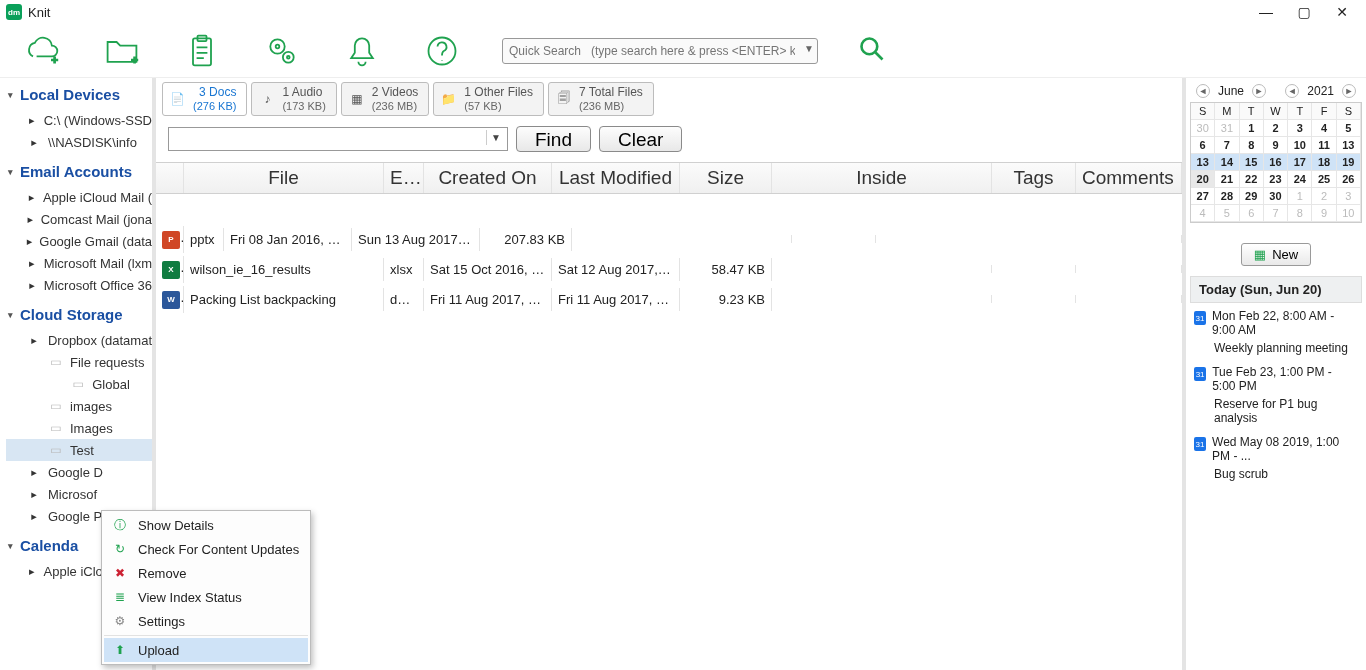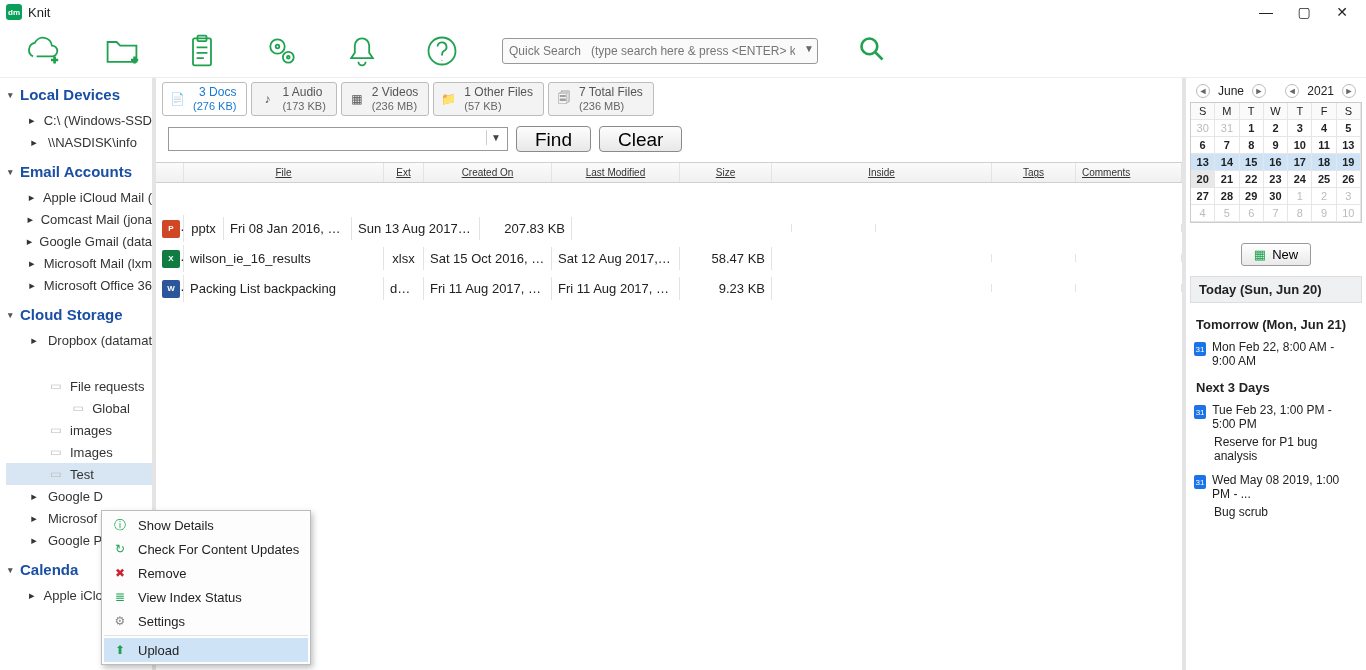--- a/index.html
+++ b/index.html
@@ -36,23 +36,23 @@
 .cat-tab .lines { line-height:1.15; }
 .cat-tab.active .t1 { color:#1976d2;text-align:right; }
 .cat-tab .t2 { font-size:11px; color:#666;}
 .cat-tab.active .t2 { color:#1976d2;}
 
 .filter-row { display:flex; align-items:center; gap:8px; padding:10px 12px; }
 .filter-row .combo { width:340px; height:24px; border:1px solid #999; position:relative; background:#fff;}
 .filter-row .combo .ar { position:absolute; right:2px; top:2px; font-size:10px; color:#444; border-left:1px solid #ccc; padding:2px 4px;}
 .filter-row button { height:26px; padding: 2px 18px; border:1px solid #8a8a8a; border-radius:4px; background:linear-gradient(#fdfdfd,#e8e8e8); font-size:19px; }
 
-.grid-head { display:flex; border-top:1px solid #d0d0d0; border-bottom:1px solid #d0d0d0; background:linear-gradient(#fbfbfb,#f0f0f0); font-size:10px; color:#333;text-decoration:underline;}
+.grid-head { display:flex; border-top:1px solid #d0d0d0; border-bottom:1px solid #d0d0d0; background:linear-gradient(#fbfbfb,#f0f0f0); font-size:19px; color:#333;}
 .grid-head div, .grid-row div { border-right:1px solid #e3e3e3; padding:4px 6px; overflow:hidden; white-space:nowrap; text-overflow:ellipsis;}
-.col-ic{width:28px;} .col-file{width:200px;} .col-ext{width:40px;text-align:center;} .col-cr{width:128px;} .col-mod{width:128px;} .col-size{width:92px;text-align:right;} .col-inside{width:220px;} .col-tags{width:84px;text-align:center;} .col-comm{flex:1;}
+.col-ic{width:28px;} .col-file{width:200px;} .col-ext{width:40px;text-align:left;} .col-cr{width:128px;} .col-mod{width:128px;} .col-size{width:92px;text-align:right;} .col-inside{width:220px;} .col-tags{width:84px;text-align:center;} .col-comm{flex:1;}
 .grid-body { padding-top:30px; }
 .grid-row { display:flex; font-size:13px; align-items:center; height:30px;}
 .grid-row .col-ic span { width:18px; height:18px; display:inline-flex; align-items:center; justify-content:center; color:#fff; font-size:8px; font-weight:bold; border-radius:2px;}
 .fi-pptx{background:#d04726;} .fi-xlsx{background:#107c41;} .fi-docx{background:#2b579a;}
 
 .rightp { width:180px; padding:4px 4px; font-size:12px; }
 .cal-nav { display:flex; align-items:center; justify-content:space-between; padding:2px 6px;}
 .cal-nav .nav-g { display:flex; align-items:center; gap:8px;}
 .cal-nav .arrow { width:14px; height:14px; border:1px solid #bbb; border-radius:50%; display:flex; align-items:center; justify-content:center; font-size:9px; color:#666; cursor:default;}
 .cal-grid { border:1px solid #ccc; margin-top:2px;}
@@ -186,21 +186,21 @@
       </div>
       <div class="sb-section">
         <div class="sb-head">
           <span class="tri">▾</span>
           <span>Cloud Storage</span>
         </div>
         <div class="sb-item">
           <span class="ic">▸</span>
           <span>Dropbox (datamat</span>
         </div>
-        <div class="sb-item" style="padding-left: 42px; margin-top: 24px;">
+        <div class="sb-item" style="padding-left: 42px;">
           <span class="ic folder-ic"></span>
           <span>File requests</span>
         </div>
         <div class="sb-item" style="padding-left: 42px; justify-content: center;">
           <span class="ic folder-ic"></span>
           <span>Global</span>
         </div>
         <div class="sb-item" style="padding-left: 42px;">
           <span class="ic folder-ic"></span>
           <span>images</span>
@@ -406,28 +406,27 @@
           <span class="dim">8</span>
           <span class="dim">9</span>
           <span class="dim">10</span>
         </div>
       </div>
     <div class="new-row"><button>
           <span style="color:#1fa24f">▦</span>
           <span>New</span>
         </button></div>
     <div class="ev-head">Today (Sun, Jun 20)</div>
-    <div class="ev-sec">Tomorrow (Mon, Jun 21)</div>
     <div id="tom-items">
         <div class="ev-item">
           <span class="gc">31</span>
           <span class="tx">Mon Feb 22, 8:00 AM - 9:00 AM</span>
         </div>
-      </div>
-    <div class="ev-sec">Next 3 Days</div>
+        <div class="ev-sub">Weekly planning meeting</div>
+      </div>
     <div id="n3-items">
         <div class="ev-item">
           <span class="gc">31</span>
           <span class="tx">Tue Feb 23, 1:00 PM - 5:00 PM</span>
         </div>
         <div class="ev-sub">Reserve for P1 bug analysis</div>
         <div class="ev-item">
           <span class="gc">31</span>
           <span class="tx">Wed May 08 2019, 1:00 PM - ...</span>
         </div>

